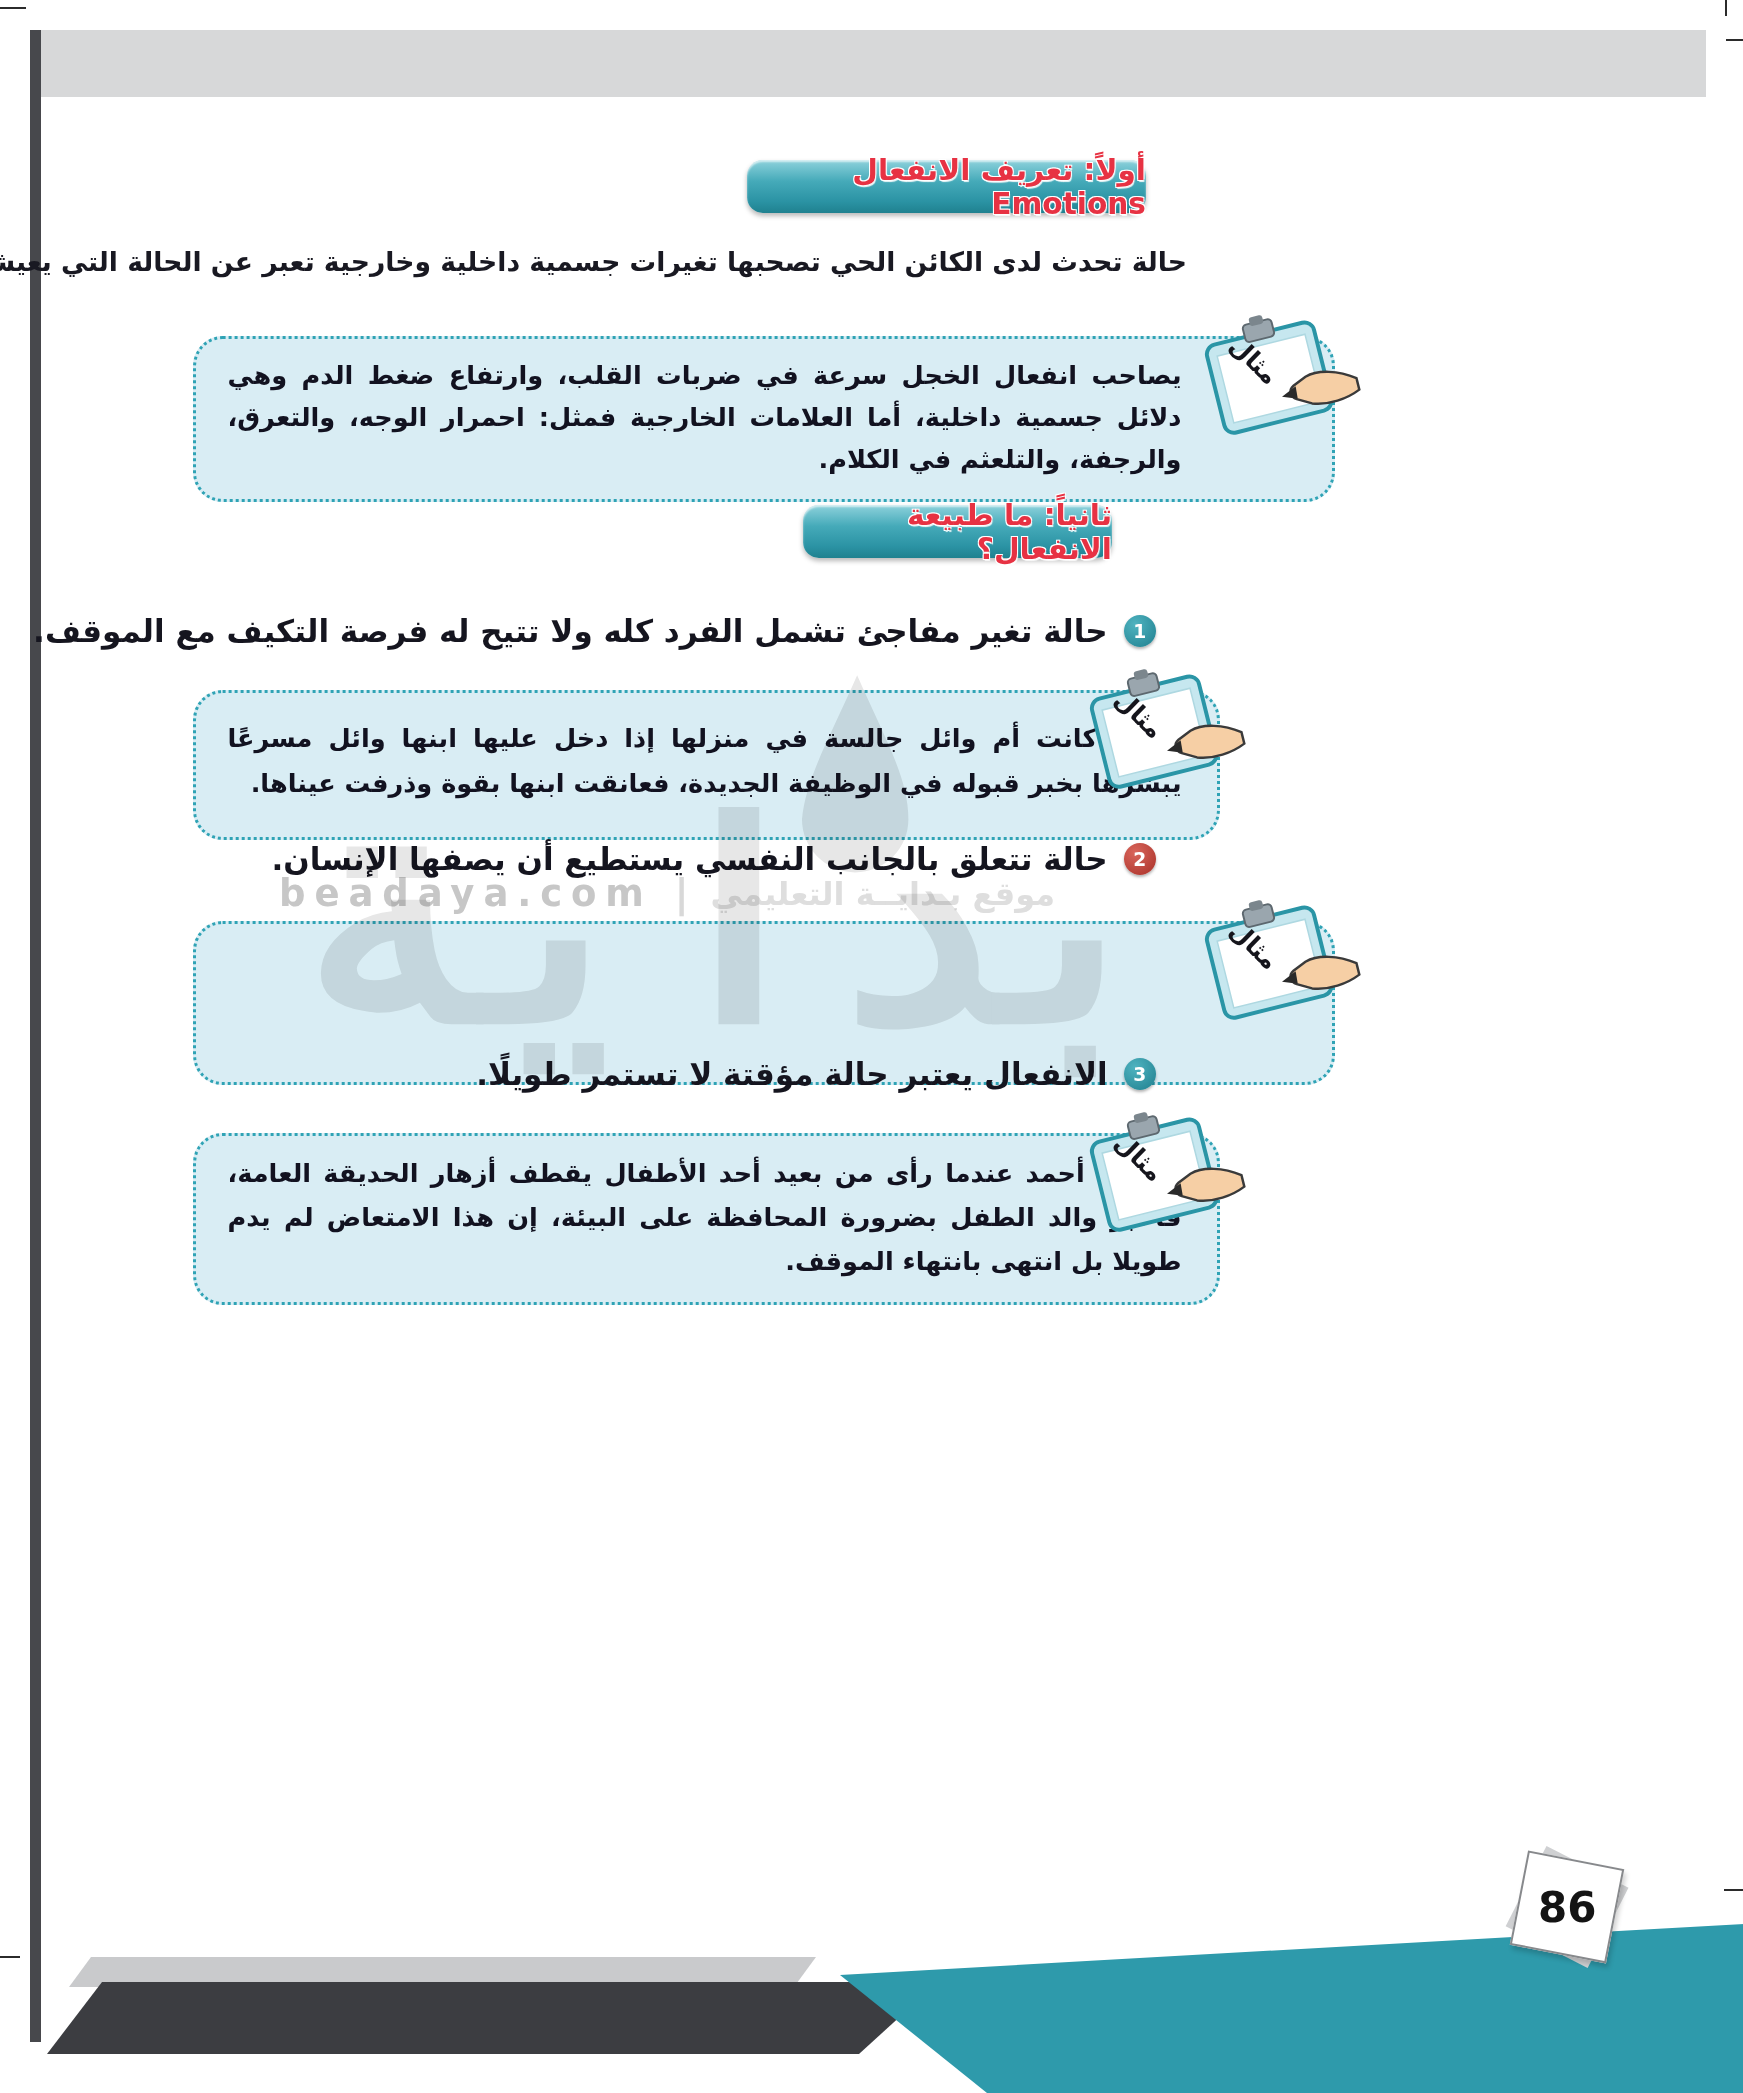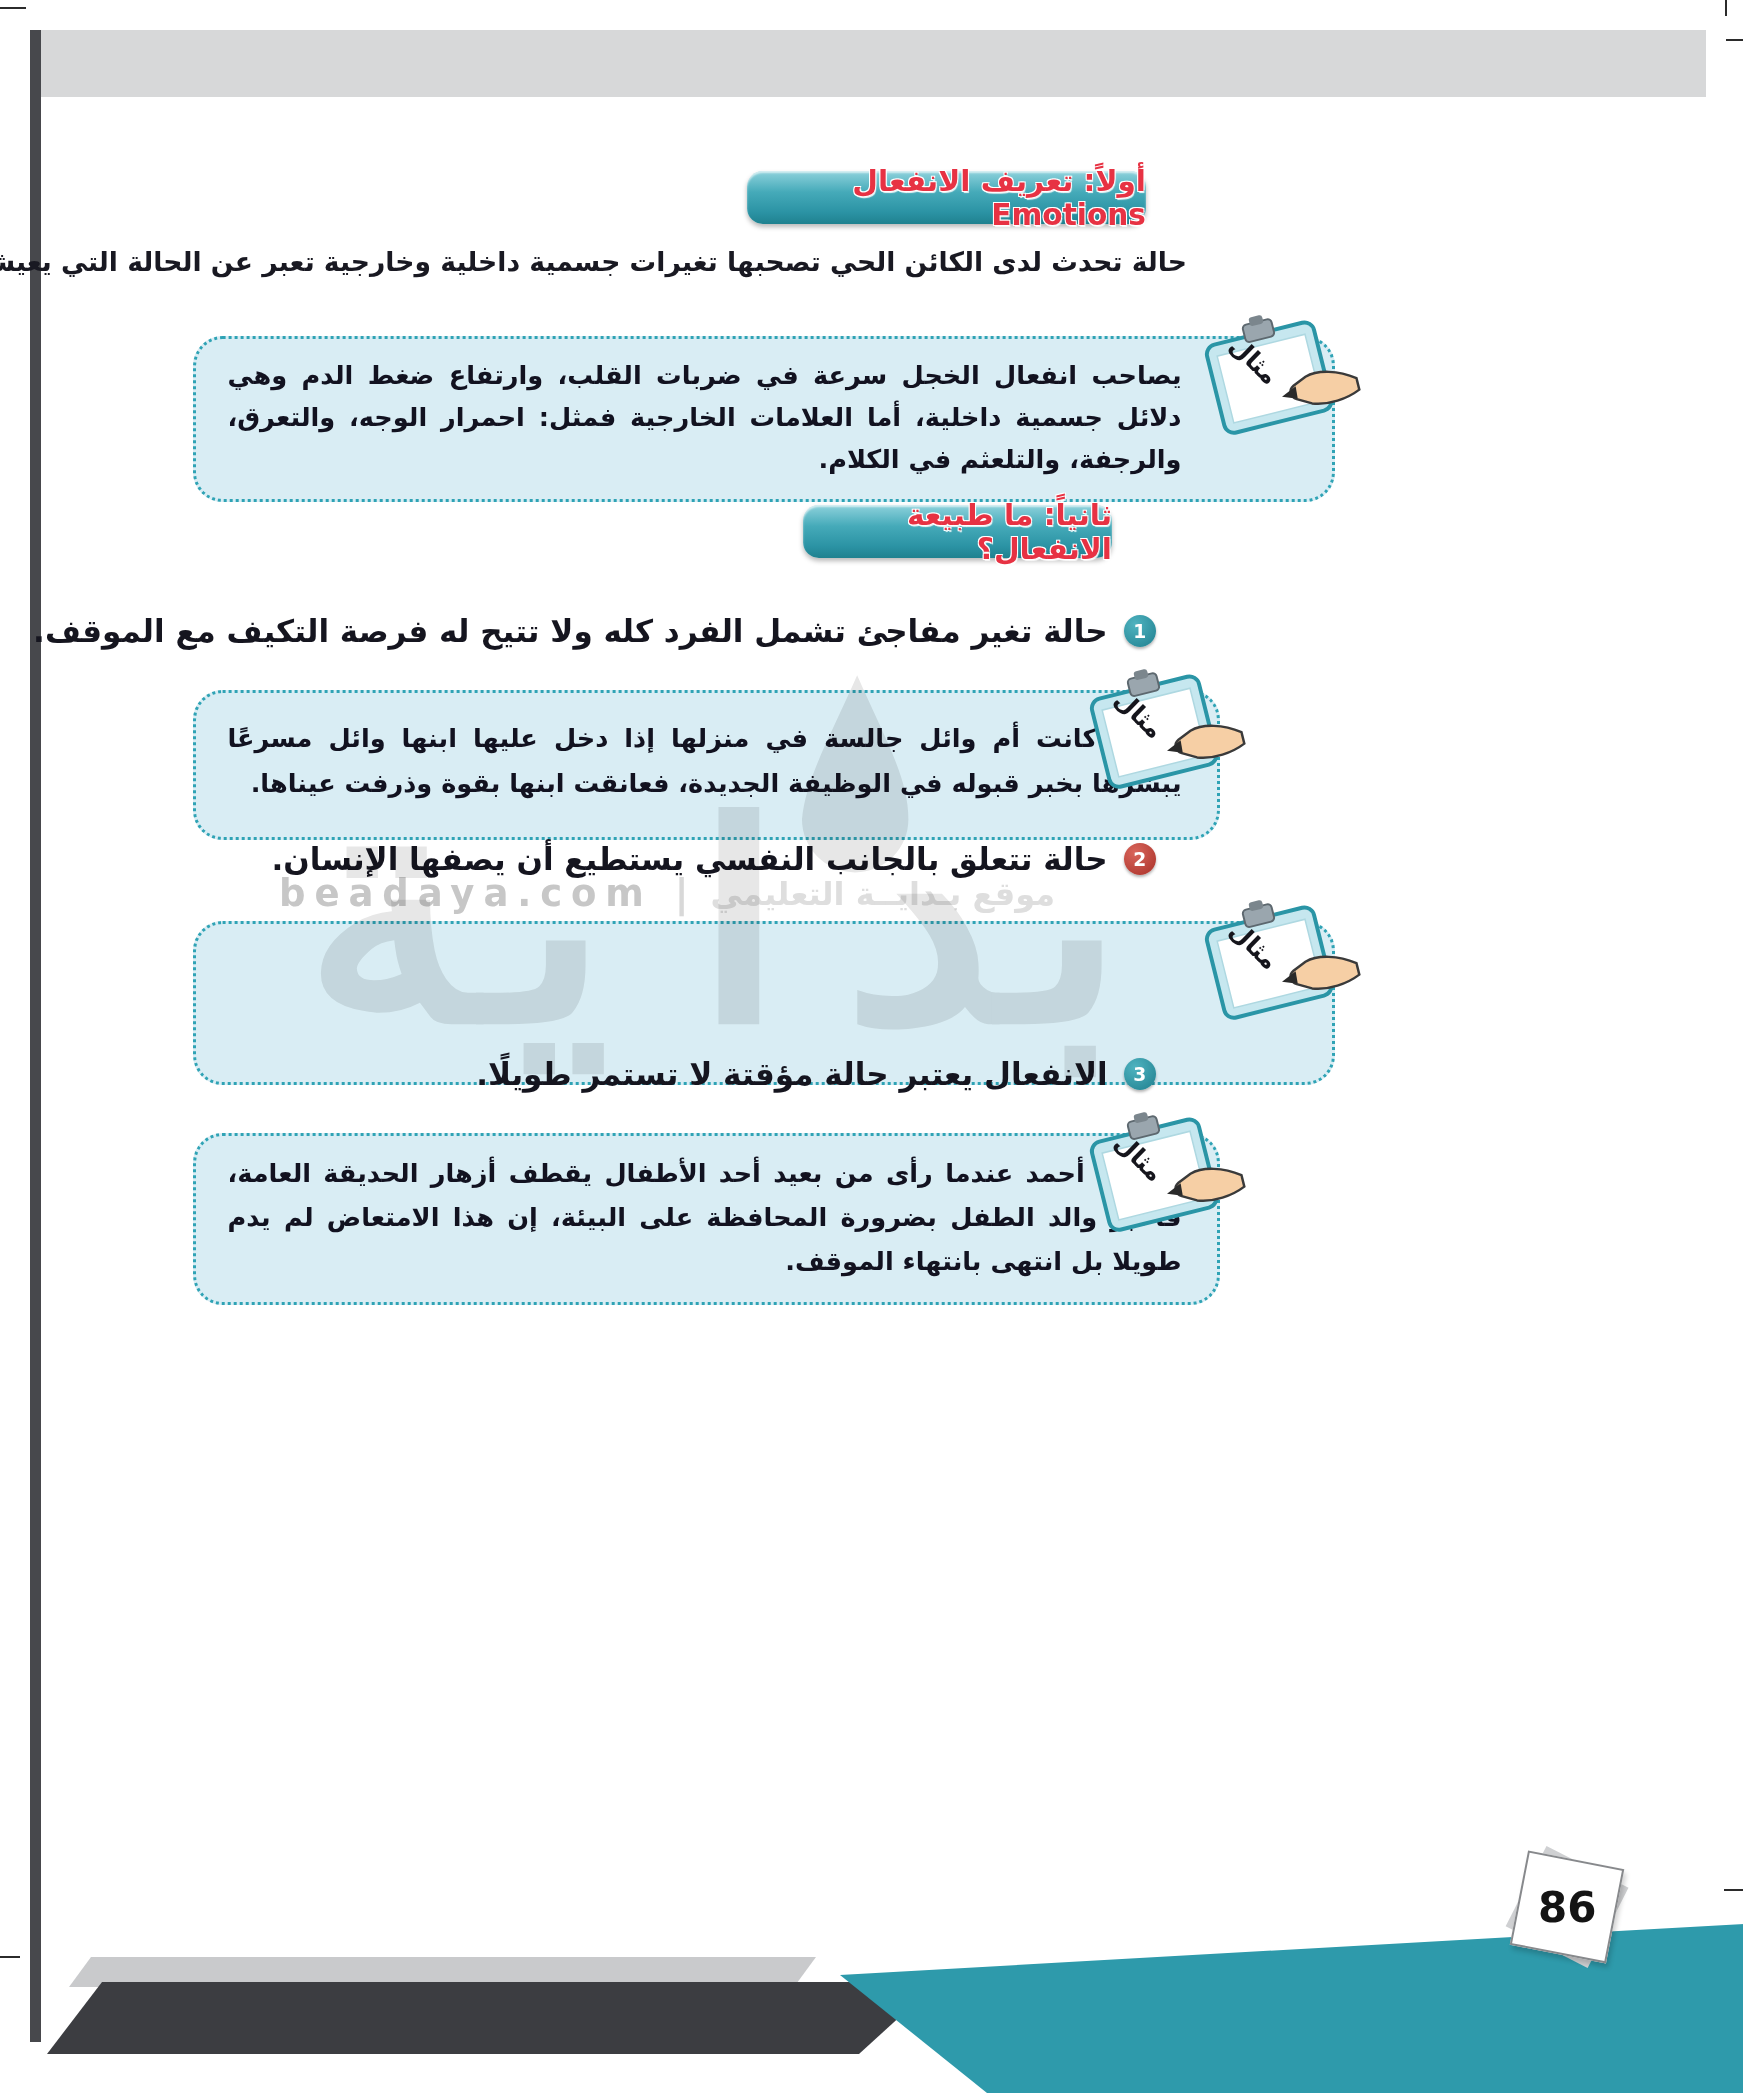--- a/index.html
+++ b/index.html
@@ -11,21 +11,21 @@
   .left-bar{left:29.6px;top:29.6px;width:11.8px;height:2012px;background:#47484c;}
   .crop{background:#2b2b2b;}
 
   
   .banner{height:53px;border-radius:15.8px;
     background:linear-gradient(180deg,#8ed2dc 0%,#45aab9 40%,#2b93a4 78%,#1f818f 100%);
     box-shadow:0 3px 4.9px rgba(0,0,0,.28), inset 0 2px 2px rgba(255,255,255,.65);
     display:flex;align-items:center;justify-content:center;z-index:2;}
   .banner-label{direction:rtl;color:#e73243;font-weight:bold;font-size:29.6px;
     text-shadow:-1px -1px 0 #fff,1px -1px 0 #fff,-1px 1px 0 #fff,1px 2px 1px rgba(255,255,255,.9);}
-  #banner1{left:747px;top:171px;width:399px;}
+  #banner1{left:747px;top:160px;width:399px;}
   #banner2{left:803px;top:505px;width:309px;}
 
   .definition{top:246px;right:557px;direction:rtl;white-space:nowrap;
     font-size:26.6px;font-weight:bold;color:#191922;z-index:2;}
 
   
   .example-box{left:193px;width:954px;background:#d9edf4;border:3.9px dotted #2fa3b5;
     border-radius:29.6px;direction:rtl;color:#121220;font-weight:bold;font-size:25.6px;
     text-align:justify;z-index:2;}
   #box1{top:336px;height:135px;padding:14.8px 150px 9.9px 31.5px;line-height:42px;}

